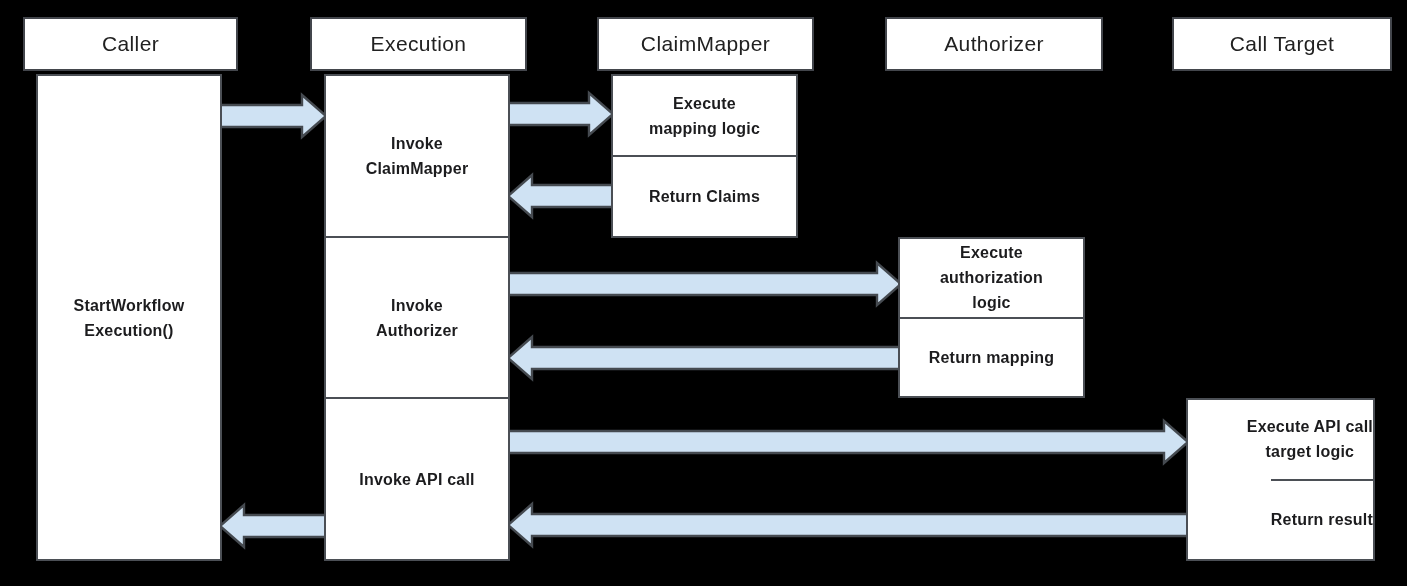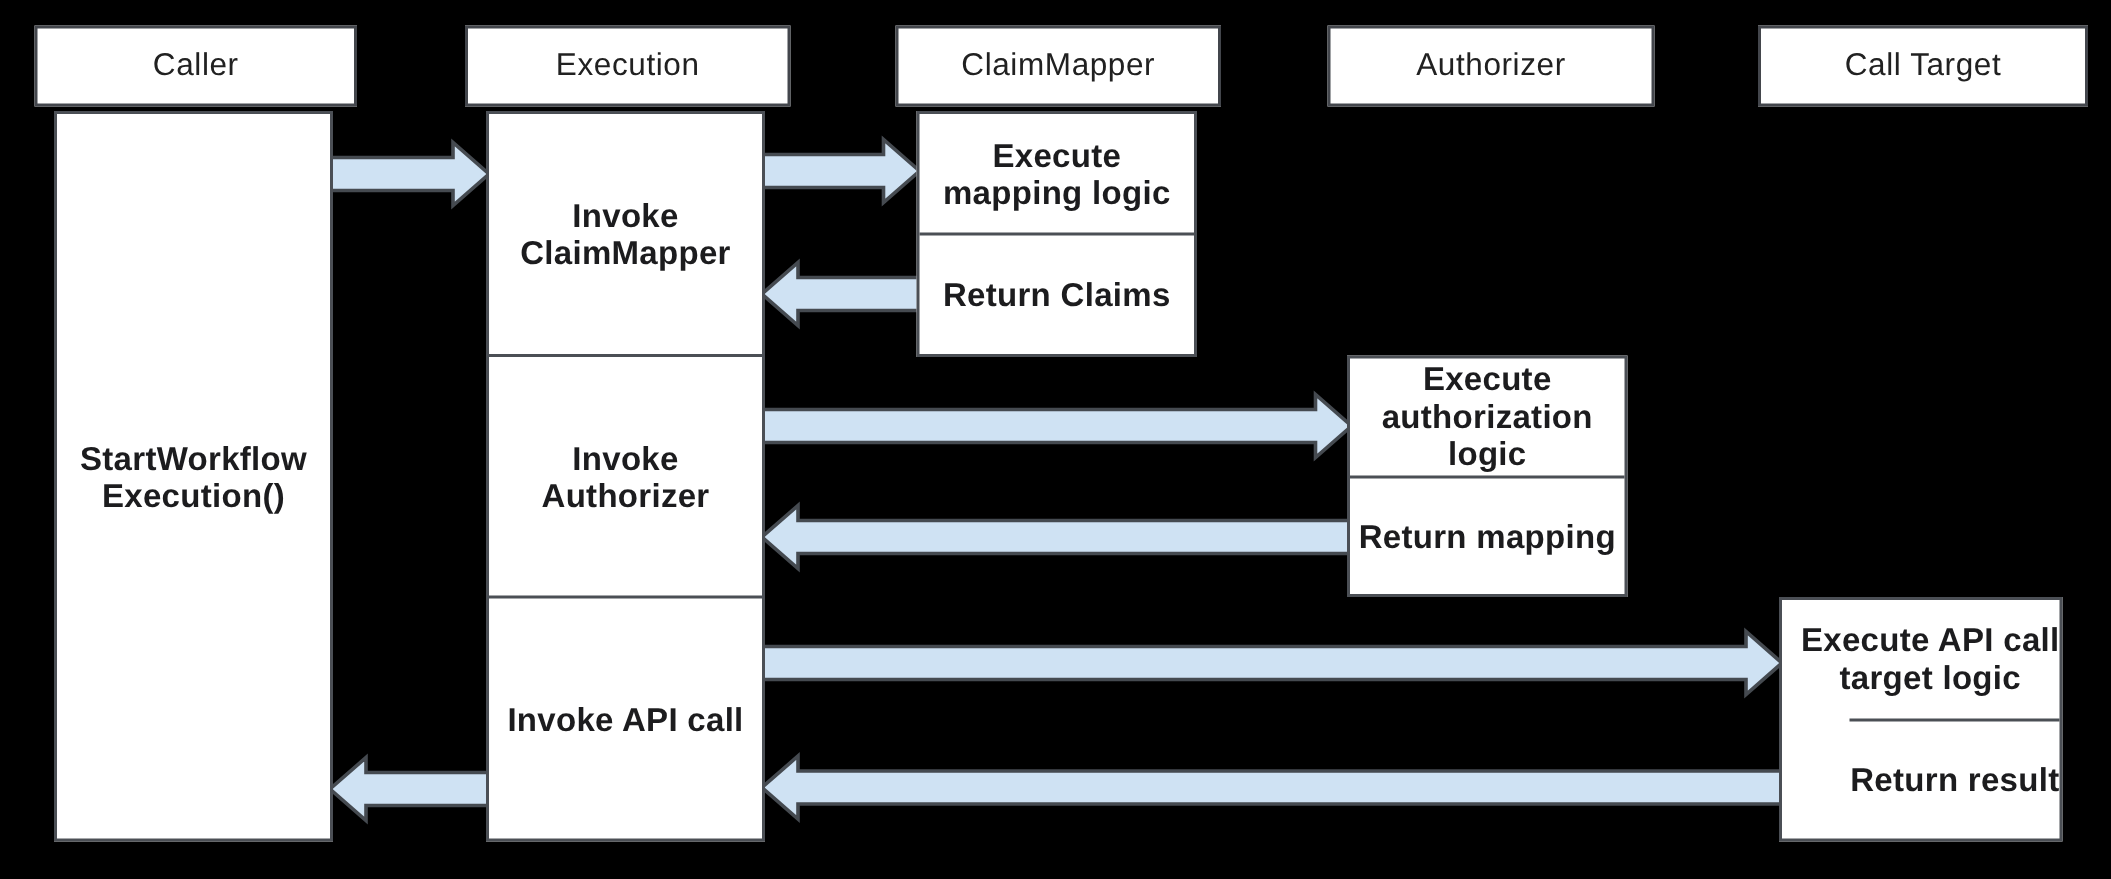--- a/index.html
+++ b/index.html
@@ -45,21 +45,21 @@
   }
   .cell {
     flex: 1;
     box-sizing: border-box;
     display: flex; align-items: center; justify-content: center;
     text-align: center;
   }
   .cell + .cell { border-top: 2px solid #4b4f55; }
   .label {
     font-weight: bold;
-    font-size: 22px;
+    font-size: 16px;
     line-height: 25px;
     color: #1c1c1e;
     white-space: pre-line;
     letter-spacing: 0.2px;
   }
 </style>
 </head>
 <body>
 
 <div class="canvas">

